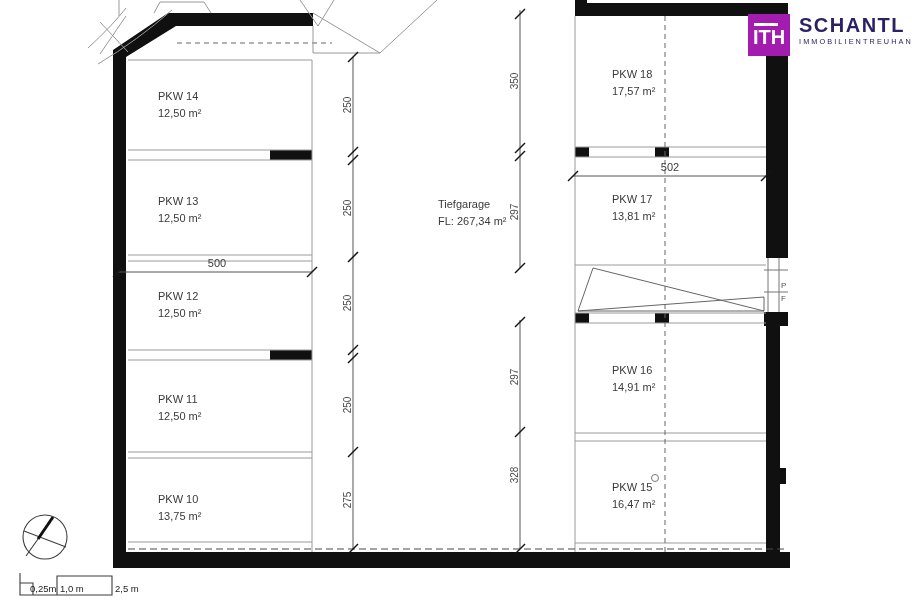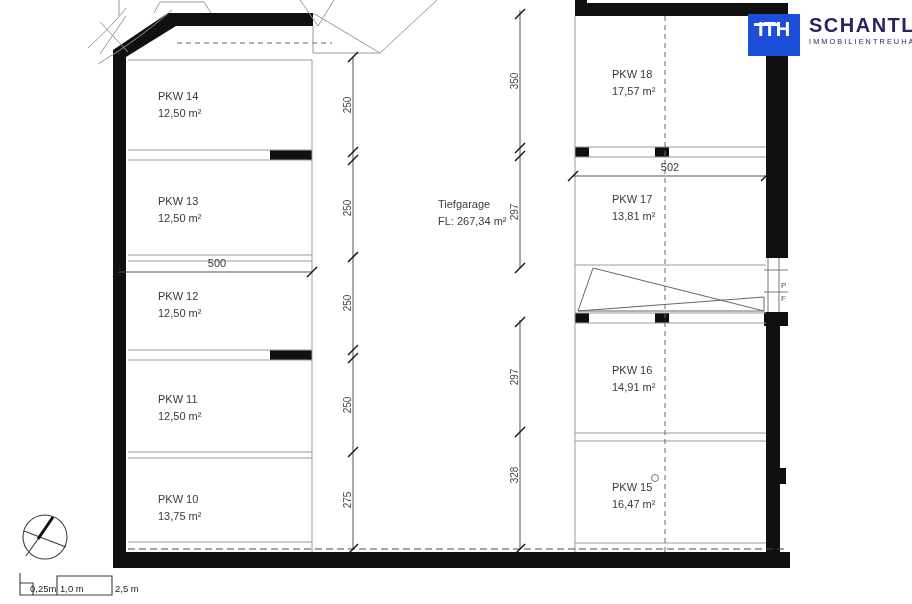--- a/index.html
+++ b/index.html
@@ -18,22 +18,22 @@
   .dimline{stroke:#555;stroke-width:1;fill:none;}
   .tick{stroke:#141414;stroke-width:1.5;}
   .dashH{stroke:#4a4a4a;stroke-width:1.2;stroke-dasharray:7 4;fill:none;}
   .dashV{stroke:#666;stroke-width:1;stroke-dasharray:5 4;fill:none;}
   .decor{stroke:#999;stroke-width:1;fill:none;}
   .ramp{stroke:#666;stroke-width:1;fill:none;}
   .open{stroke:#777;stroke-width:1;fill:none;}
   .comp{stroke:#3d3d3d;stroke-width:1.1;fill:none;}
   
   #logo{position:absolute;top:14px;left:748px;display:flex;align-items:flex-start;}
-  #logo-mark{width:52px;height:42px;background:#1d4ed8;position:relative;
-             display:flex;align-items:flex-start;justify-content:center;}
+  #logo-mark{width:42px;height:42px;background:#a21caf;position:relative;
+             display:flex;align-items:center;justify-content:center;}
   #logo-mark .bar{position:absolute;top:9px;left:6px;width:24px;height:2.5px;background:#ffffff;}
   #logo-mark .mono{color:#ffffff;font-weight:bold;font-size:20px;letter-spacing:0px;
                    font-family:"Liberation Sans",sans-serif;margin-top:4px;}
   #logo-text{margin-left:9px;padding-top:1px;}
   #logo-name{color:#2b2164;font-weight:bold;font-size:20px;letter-spacing:1.5px;line-height:20px;}
   #logo-sub{color:#2b2164;font-size:7.3px;letter-spacing:2.1px;margin-top:2px;}
 </style>
 </head>
 <body>
 

